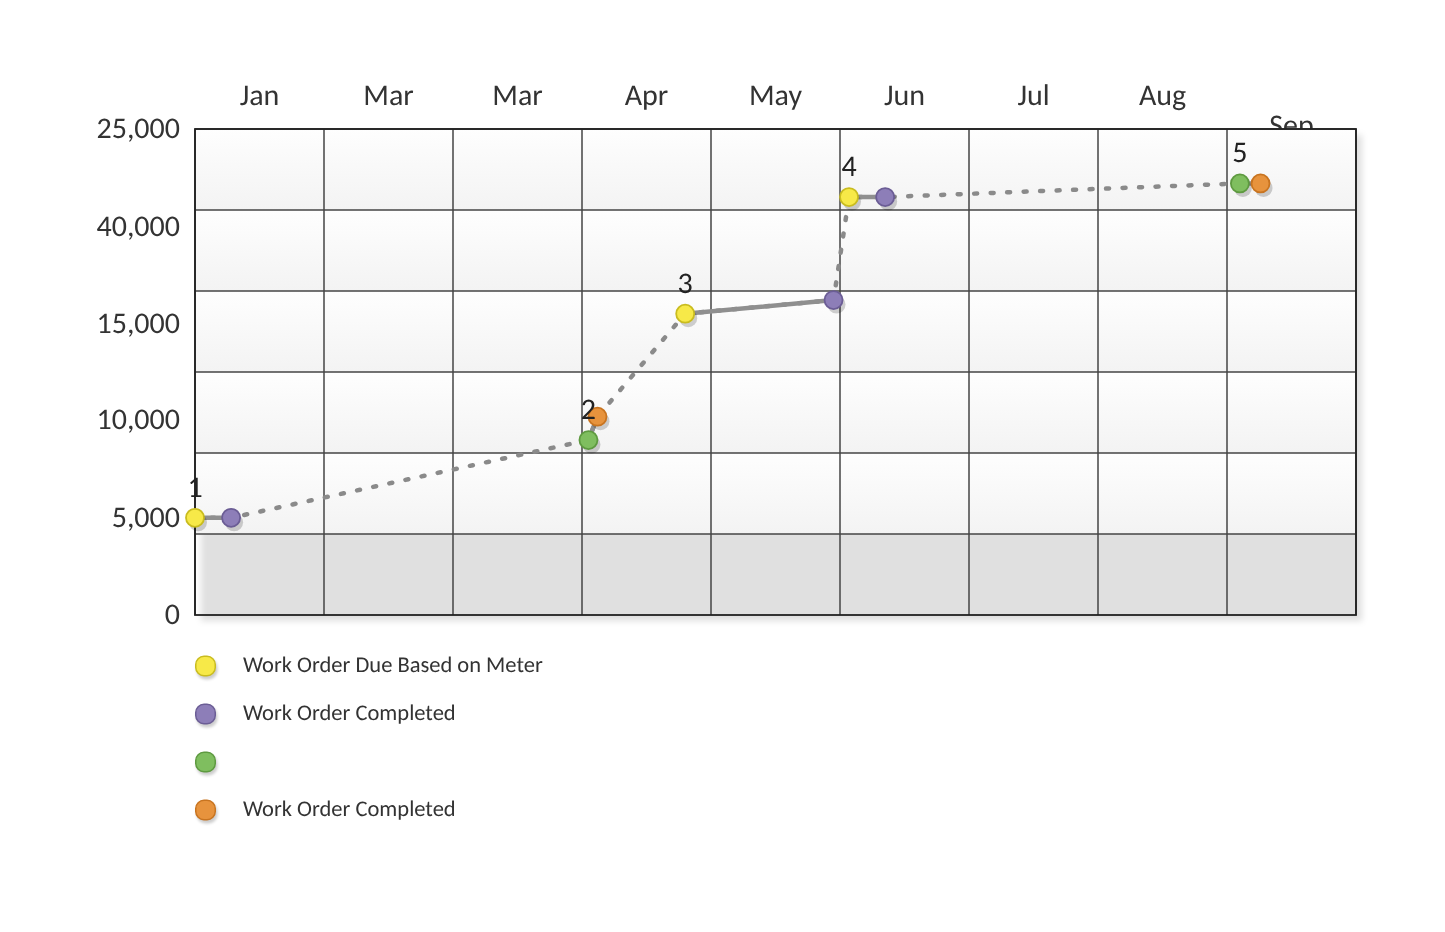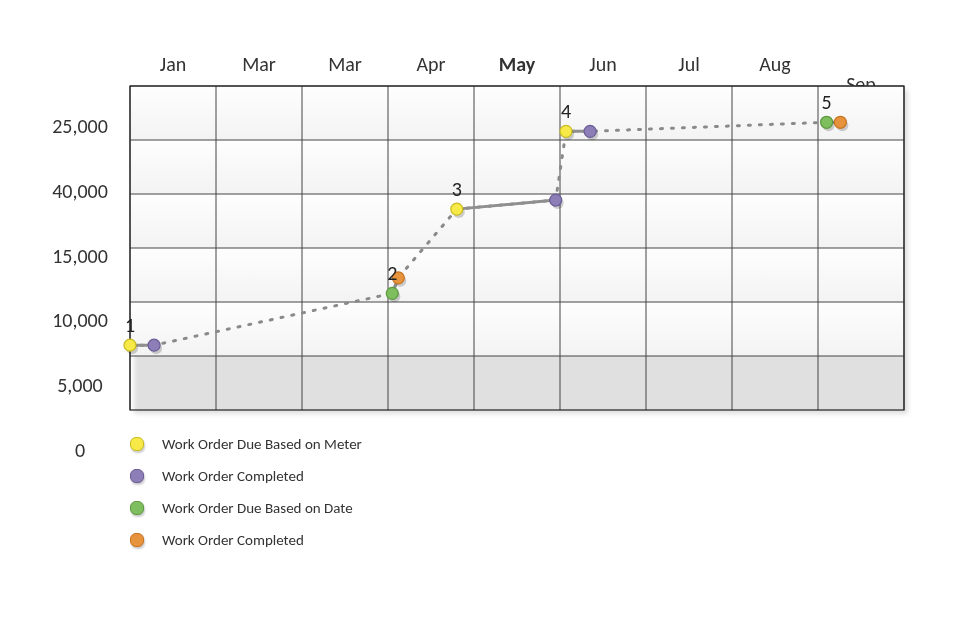--- a/index.html
+++ b/index.html
@@ -16,22 +16,22 @@
     background: #fff;
   }
   .axis-label {
     position: absolute;
     font-size: 20px;
     color: #333;
     text-align: center;
     width: 90px;
   }
   .y-label {
+    text-align: right;
     width: 80px;
-    margin-top: 40px;
   }
   .plot-shadow {
     position: absolute;
     background: rgba(0,0,0,0.12);
     filter: blur(2px);
   }
   .legend {
     position: absolute;
     left: 130px;
     top: 428px;
@@ -60,21 +60,21 @@
 </style>
 </head>
 <body>
 <div class="wrap">
 
 <div id="x-labels">
       <div class="axis-label" style="left:128px; top:52px;">Jan</div>
       <div class="axis-label" style="left:214px; top:52px;">Mar</div>
       <div class="axis-label" style="left:300px; top:52px;">Mar</div>
       <div class="axis-label" style="left:386px; top:52px;">Apr</div>
-      <div class="axis-label" style="left:472px; top:52px;font-weight:bold;">May</div>
+      <div class="axis-label" style="left:472px; top:52px;">May</div>
       <div class="axis-label" style="left:558px; top:52px;">Jun</div>
       <div class="axis-label" style="left:644px; top:52px;">Jul</div>
       <div class="axis-label" style="left:730px; top:52px;">Aug</div>
       <div class="axis-label" style="left:816px; top:52px;margin-top:20px;">Sep</div>
     </div>
 
 <div id="y-labels">
       <div class="axis-label y-label" style="left:40px; top:398px;">0</div>
       <div class="axis-label y-label" style="left:40px; top:333.2px;">5,000</div>
       <div class="axis-label y-label" style="left:40px; top:268.4px;">10,000</div>
@@ -154,21 +154,20 @@
       <div class="legend-row">
         <span class="legend-dot" style="background: rgb(247, 233, 72); border-color: rgb(201, 188, 31);"></span>
         <span>Work Order Due Based on Meter</span>
       </div>
       <div class="legend-row">
         <span class="legend-dot" style="background: rgb(141, 126, 184); border-color: rgb(107, 93, 149);"></span>
         <span>Work Order Completed</span>
       </div>
       <div class="legend-row">
         <span class="legend-dot" style="background: rgb(127, 190, 95); border-color: rgb(94, 154, 64);"></span>
-        <span>Work Order Due Based on Date</span>
       </div>
       <div class="legend-row">
         <span class="legend-dot" style="background: rgb(231, 147, 61); border-color: rgb(200, 116, 32);"></span>
         <span>Work Order Completed</span>
       </div>
     </div>
 
 </div>
 
 </body></html>

